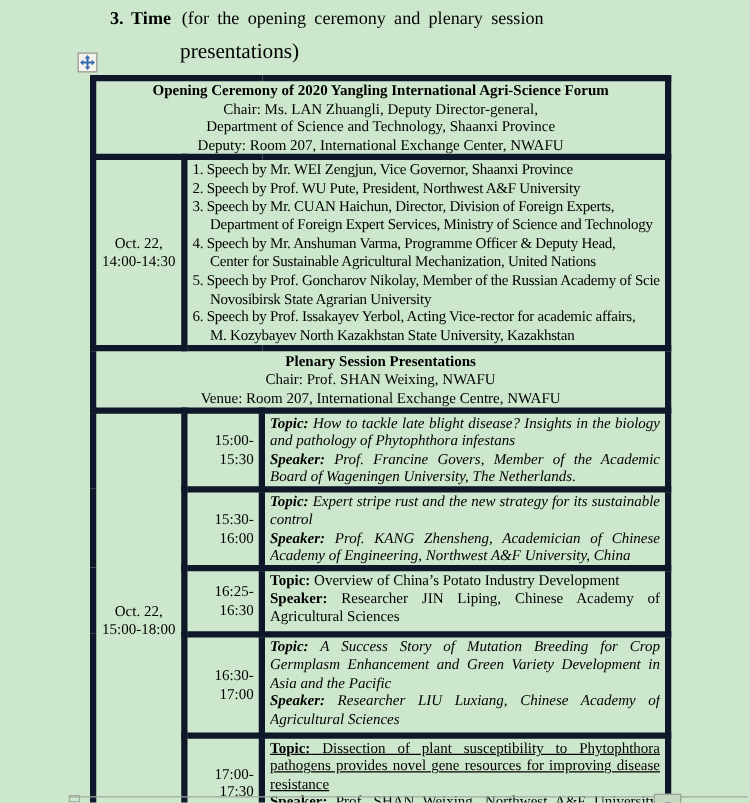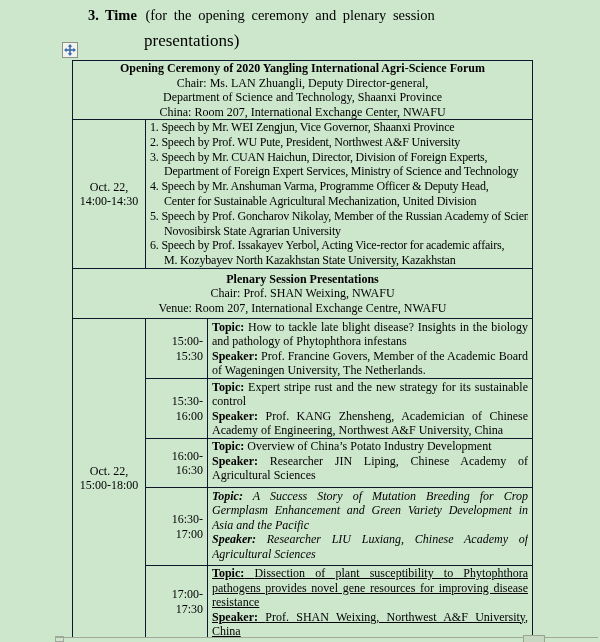--- a/index.html
+++ b/index.html
@@ -32,37 +32,37 @@
     display:flex; align-items:center; justify-content:center;
     box-sizing:border-box; cursor:move;
   }
 
   
   table.sched {
     position:absolute; left:72px; top:60px;
     width:460px; border-collapse:collapse; table-layout:fixed;
   }
   table.sched td {
-    border:1px solid #0f172a;
+    border:5px solid #0f172a;
     font-size:12px; line-height:14.5px;
     padding:0 4px; vertical-align:middle;
     overflow:hidden;
   }
   td.hdrcell { text-align:center; line-height:14.4px; padding:0 2px; }
   td.phdrcell { text-align:center; line-height:16px; padding:1px 2px; }
   .btitle { font-weight:bold; }
   td.timecell { text-align:center; padding:0 1px; font-size:12px; line-height:15px; }
   td.slotcell { text-align:right; padding:0; font-size:12px; }
   td.speechcell { padding:0 4px 0 6px; vertical-align:middle; }
   .sp { white-space:nowrap; overflow:hidden; line-height:14.8px; letter-spacing:-0.2px; }
   .sp.ind { padding-left:14px; }
   td.sesscell { padding:1px 5px 0 5px; vertical-align:top; }
   .clip { overflow:hidden; }
   .just { text-align:justify; }
-  .h58 { height:58px; } .h45 { height:48px; } .h76 { height:76px;font-style:italic; } .h71 { height:71px;text-decoration:underline; }
+  .h58 { height:58px;font-style:italic; } .h45 { height:48px; } .h76 { height:76px;font-style:italic; } .h71 { height:71px;text-decoration:underline; }
   tr.r1 { height:58px; } tr.r2 { height:149px; } tr.r3 { height:50px; }
   tr.r4 { height:60px; } tr.r5 { height:60px; } tr.r6 { height:47px; }
   tr.r7 { height:78px; } tr.r8 { height:72px; }
 
   
   .next-line { position:absolute; left:55px; top:637px; width:543px; height:1px; background:#a0a99b; }
   .corner-left { position:absolute; left:55px; top:636px; width:9px; height:6px; border:1px solid #a0a99b; box-sizing:border-box; background:transparent; }
   .resize-handle { position:absolute; left:523px; top:635px; width:22px; height:9px; border:1px solid #99a390; background:#c6d8c2; box-sizing:border-box; }
 </style>
 </head>
@@ -97,36 +97,36 @@
         <col style="width:62px">
         <col style="width:325px">
       </colgroup>
 
     <tbody>
         <tr class="r1">
       <td colspan="3" class="hdrcell">
         <div class="btitle">Opening Ceremony of 2020 Yangling International Agri-Science Forum</div>
         <div>Chair: Ms. LAN Zhuangli, Deputy Director-general,</div>
         <div>Department of Science and Technology, Shaanxi Province</div>
-        <div>China: Room 207, International Exchange Center, NWAFU</div>
+        <div>Deputy: Room 207, International Exchange Center, NWAFU</div>
       </td>
     </tr>
 
     <tr class="r2">
       <td class="timecell">
         <div>Oct. 22,</div>
         <div>14:00-14:30</div>
       </td>
       <td colspan="2" class="speechcell">
         <div class="sp">1. Speech by Mr. WEI Zengjun, Vice Governor, Shaanxi Province</div>
         <div class="sp">2. Speech by Prof. WU Pute, President, Northwest A&amp;F University</div>
         <div class="sp">3. Speech by Mr. CUAN Haichun, Director, Division of Foreign Experts,</div>
         <div class="sp ind">Department of Foreign Expert Services, Ministry of Science and Technology</div>
         <div class="sp">4. Speech by Mr. Anshuman Varma, Programme Officer &amp; Deputy Head,</div>
-        <div class="sp ind">Center for Sustainable Agricultural Mechanization, United Division</div>
+        <div class="sp ind">Center for Sustainable Agricultural Mechanization, United Nations</div>
         <div class="sp">5. Speech by Prof. Goncharov Nikolay, Member of the Russian Academy of Sciences，</div>
         <div class="sp ind">Novosibirsk State Agrarian University</div>
         <div class="sp">6. Speech by Prof. Issakayev Yerbol, Acting Vice-rector for academic affairs,</div>
         <div class="sp ind">M. Kozybayev North Kazakhstan State University, Kazakhstan</div>
       </td>
     </tr>
 
     <tr class="r3">
       <td colspan="3" class="phdrcell">
         <div class="btitle">Plenary Session Presentations</div>
@@ -153,21 +153,21 @@
       <td class="slotcell">15:30-16:00</td>
       <td class="sesscell">
         <div class="clip h58">
           <div class="just"><b>Topic:</b> <span>Expert stripe rust and the new strategy for its sustainable control</span></div>
           <div class="just"><b>Speaker:</b> <span>Prof. KANG Zhensheng, Academician of Chinese Academy of Engineering, Northwest A&amp;F University, China</span></div>
         </div>
       </td>
     </tr>
 
     <tr class="r6">
-      <td class="slotcell">16:00-16:30</td>
+      <td class="slotcell">16:25-16:30</td>
       <td class="sesscell">
         <div class="clip h45">
           <div class="just"><b>Topic:</b> <span>Overview of China’s Potato Industry Development</span></div>
           <div class="just"><b>Speaker:</b> <span>Researcher JIN Liping, Chinese Academy of Agricultural Sciences</span></div>
         </div>
       </td>
     </tr>
 
     <tr class="r7">
       <td class="slotcell">16:30-17:00</td>

